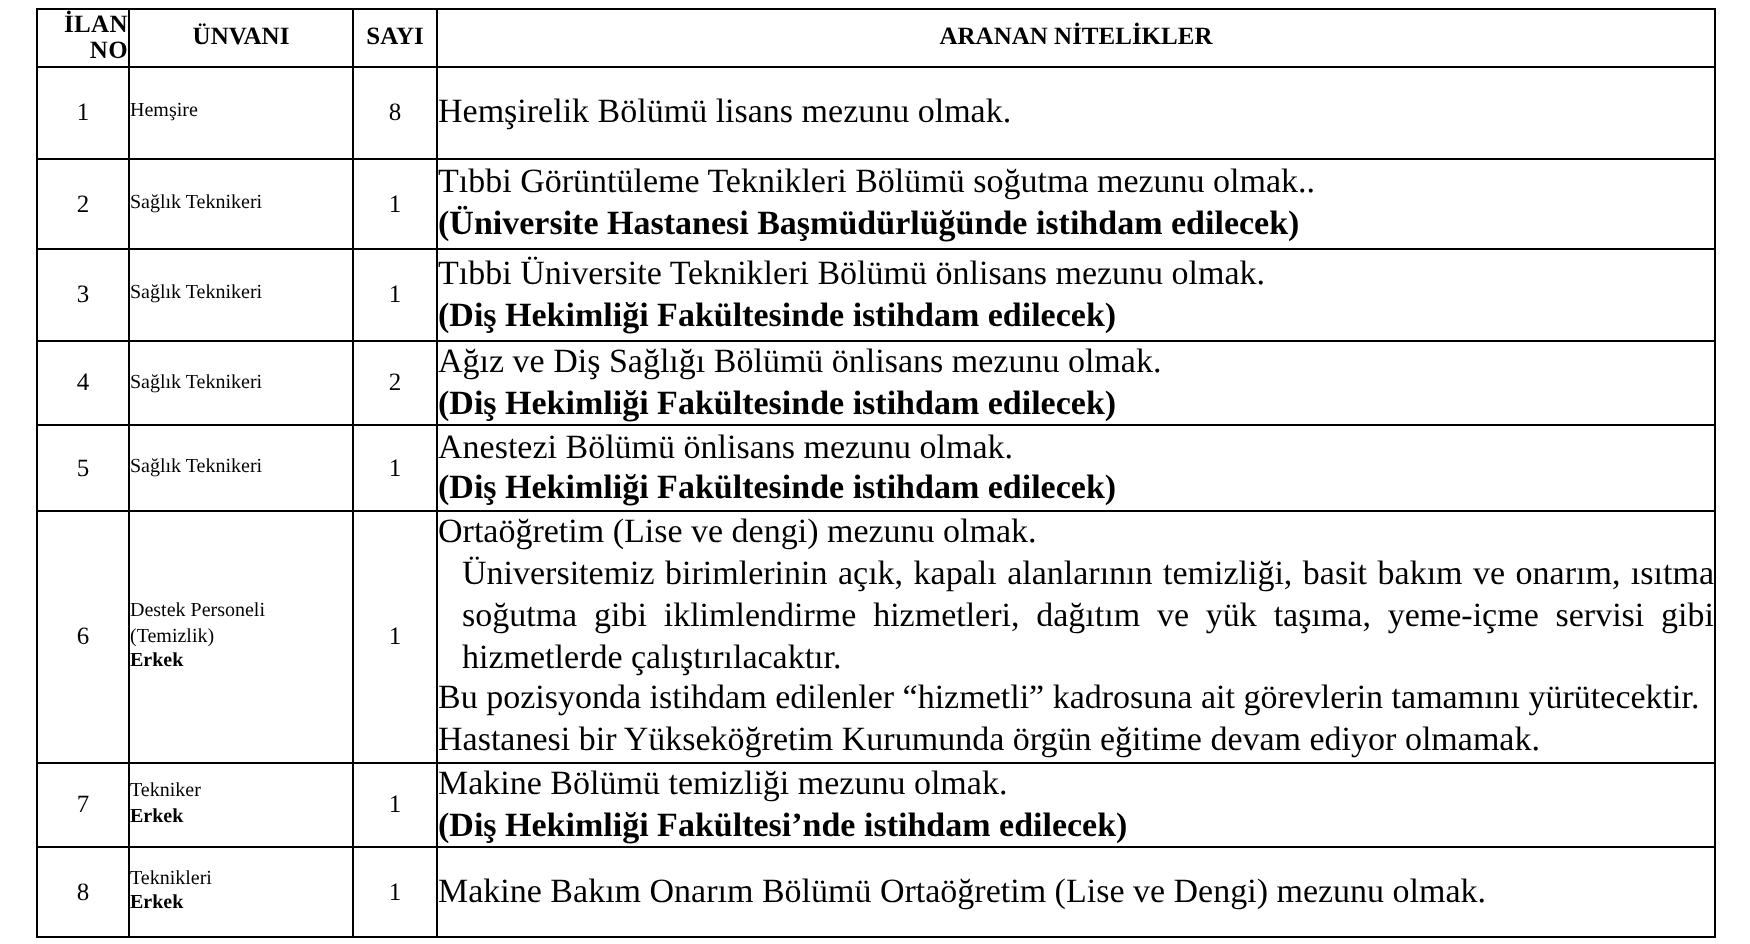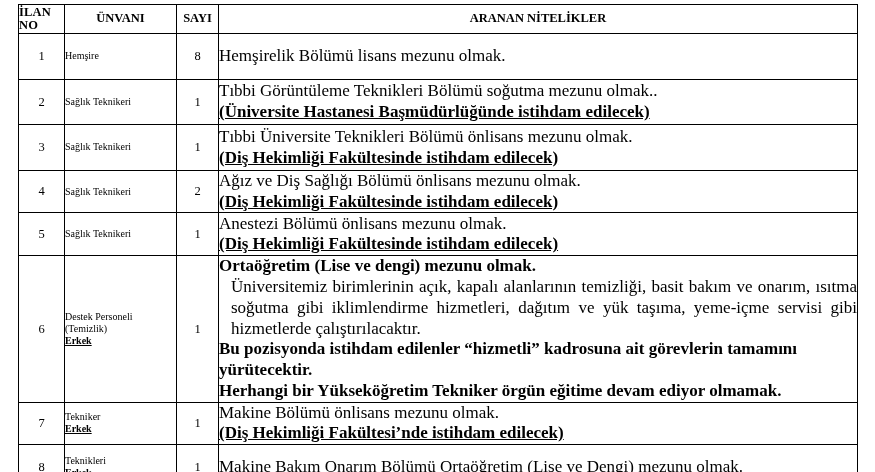--- a/index.html
+++ b/index.html
@@ -53,21 +53,21 @@
   col.c-quals  { width: 639px; }
 
   
   thead th {
     font-weight: bold;
     font-size: 12.5px;
     line-height: 1.08;
     height: 28px;
   }
   th.h-no {
-    text-align: left;
+    text-align: right;
     letter-spacing: 0.2px;
   }
   th.h-title,
   th.h-quals {
     text-align: center;
     padding-left: 9px;
   }
   th.h-count {
     text-align: center;
   }
@@ -91,42 +91,42 @@
     font-size: 12.5px;
   }
   td.cell-quals {
     text-align: left;
     padding-left: 8px;
     padding-right: 8px;
     font-size: 17px;
     line-height: 1.22;
   }
 
-  .bold { font-weight: bold; text-decoration: underline; }
+  .bold { font-weight: bold; }
   .line { display: block; }
   .justified {
     display: block;
     text-align: justify;
     text-align-last: left;
     margin-left: 12px;
   }
 
   
   tr.r1 td { height: 45px; }
   tr.r2 td { height: 44px; }
   tr.r3 td { height: 45px; }
   tr.r4 td { height: 34px; }
   tr.r5 td { height: 42px; }
   tr.r6 td { height: 120px; vertical-align: middle; }
   tr.r7 td { height: 37px; }
   tr.r8 td { height: 44px; }
 
   tr.r6 td.cell-quals,
   tr.r6 td.cell-title { vertical-align: middle; }
-  tr.r6 td.cell-quals .blk { display: block; font-weight: bold; }
+  tr.r6 td.cell-quals .blk { display: block; }
 </style>
 </head>
 <body>
 
 <div class="page">
   <div class="table-wrap">
     <table class="listing">
       <colgroup>
         <col class="c-no">
         <col class="c-title">
@@ -210,33 +210,33 @@
           <td class="cell-title">
             <span class="line">Destek Personeli</span>
             <span class="line">(Temizlik)</span>
             <span class="line bold">Erkek</span>
           </td>
           <td class="cell-count">1</td>
           <td class="cell-quals">
             <span class="blk">Ortaöğretim (Lise ve dengi) mezunu olmak.</span>
             <span class="justified">Üniversitemiz birimlerinin açık, kapalı alanlarının temizliği, basit bakım ve onarım, ısıtma soğutma gibi iklimlendirme hizmetleri, dağıtım ve yük taşıma, yeme-içme servisi gibi hizmetlerde çalıştırılacaktır.</span>
             <span class="blk">Bu pozisyonda istihdam edilenler “hizmetli” kadrosuna ait görevlerin tamamını yürütecektir.</span>
-            <span class="blk">Herhangi bir Yükseköğretim Tekniker örgün eğitime devam ediyor olmamak.</span>
+            <span class="blk">Hastanesi bir Yükseköğretim Kurumunda örgün eğitime devam ediyor olmamak.</span>
           </td>
         </tr>
 
         <tr class="r7">
           <td class="cell-no">7</td>
           <td class="cell-title">
             <span class="line">Tekniker</span>
             <span class="line bold">Erkek</span>
           </td>
           <td class="cell-count">1</td>
           <td class="cell-quals">
-            <span class="line">Makine Bölümü önlisans mezunu olmak.</span>
+            <span class="line">Makine Bölümü temizliği mezunu olmak.</span>
             <span class="line bold">(Diş Hekimliği Fakültesi’nde istihdam edilecek)</span>
           </td>
         </tr>
 
         <tr class="r8">
           <td class="cell-no">8</td>
           <td class="cell-title">
             <span class="line">Teknikleri</span>
             <span class="line bold">Erkek</span>
           </td>

